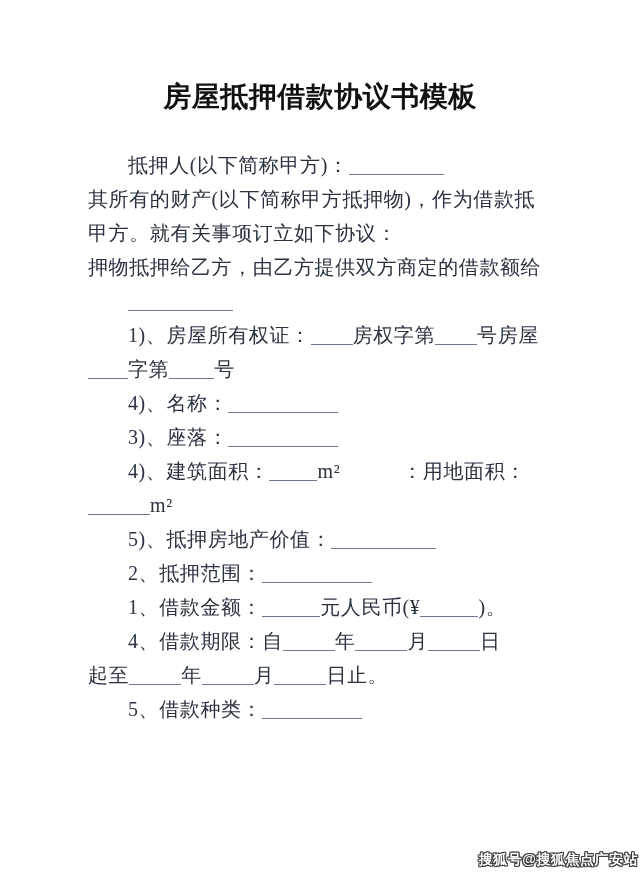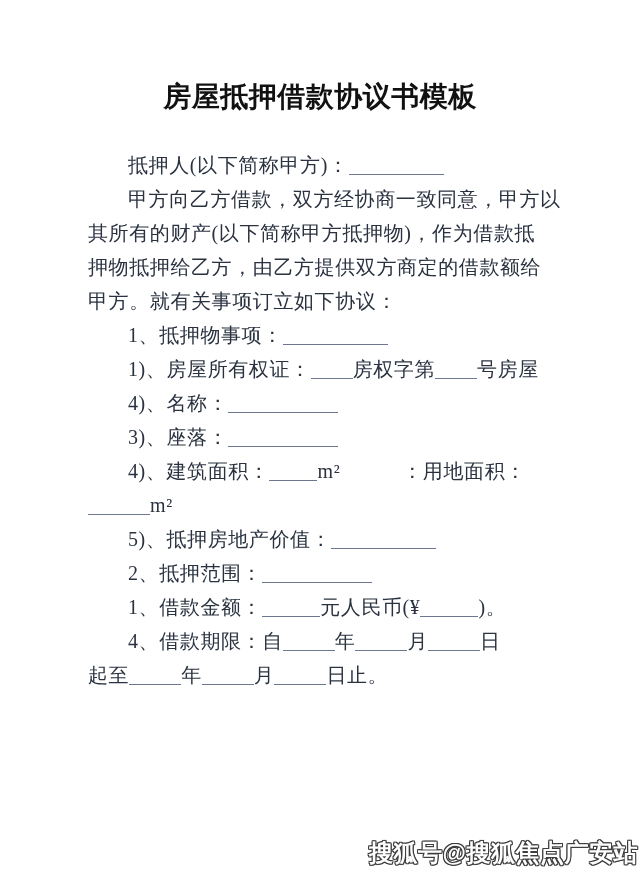--- a/index.html
+++ b/index.html
@@ -29,21 +29,21 @@
   .text-run { display:inline;text-align:center; }
   .blank {
     display:inline-block;
     border-bottom:1.5px solid var(--underline, #6b7890);
     height:16px; vertical-align:-3px;
   }
   .gap { display:inline-block; }
   .watermark {
     position:absolute; right:2px; bottom:7px;
     font-family:"Liberation Sans","DejaVu Sans",sans-serif;
-    font-weight:700; font-size:24px; letter-spacing:0.5px;
+    font-weight:700; font-size:14px; letter-spacing:0.5px;
     color: var(--watermark-fill, #ffffff);
     text-shadow:
       -1px -1px 0 var(--watermark-outline,#3c3c3c),
        1px -1px 0 var(--watermark-outline,#3c3c3c),
       -1px  1px 0 var(--watermark-outline,#3c3c3c),
        1px  1px 0 var(--watermark-outline,#3c3c3c),
        0   -1px 0 var(--watermark-outline,#3c3c3c),
        0    1px 0 var(--watermark-outline,#3c3c3c),
       -1px  0   0 var(--watermark-outline,#3c3c3c),
        1px  0   0 var(--watermark-outline,#3c3c3c);
@@ -51,31 +51,32 @@
   }
 </style>
 </head>
 <body>
 
 <div class="page">
   <div class="doc-title">房屋抵押借款协议书模板</div>
 
   <div class="doc-body">
       <div class="doc-line indent"><span class="text-run">抵押人(以下简称甲方)：</span><span class="blank" style="width: 95px;"></span></div>
-      <div class="doc-line indent"><span class="text-run">甲方向乙方借款，双方经协商一致同意，甲方以</span></div>
       <div class="doc-line"><span class="text-run">其所有的财产(以下简称甲方抵押物)，作为借款抵</span></div>
+      <div class="doc-line"><span class="text-run">甲方。就有关事项订立如下协议：</span></div>
       <div class="doc-line"><span class="text-run">押物抵押给乙方，由乙方提供双方商定的借款额给</span></div>
-      <div class="doc-line"><span class="text-run">甲方。就有关事项订立如下协议：</span></div>
-      <div class="doc-line indent"><span class="text-run">1、抵押物事项：</span><span class="blank" style="width: 105px;"></span></div>
+      <div class="doc-line indent"><span class="blank" style="width: 105px;"></span></div>
       <div class="doc-line indent"><span class="text-run">1)、房屋所有权证：</span><span class="blank" style="width: 42px;"></span><span class="text-run">房权字第</span><span class="blank" style="width: 42px;"></span><span class="text-run">号房屋</span></div>
+      <div class="doc-line"><span class="blank" style="width: 40px;"></span><span class="text-run">字第</span><span class="blank" style="width: 45px;"></span><span class="text-run">号</span></div>
       <div class="doc-line indent"><span class="text-run">4)、名称：</span><span class="blank" style="width: 110px;"></span></div>
       <div class="doc-line indent"><span class="text-run">3)、座落：</span><span class="blank" style="width: 110px;"></span></div>
       <div class="doc-line indent"><span class="text-run">4)、建筑面积：</span><span class="blank" style="width: 48px;"></span><span class="text-run">m²</span><span class="gap" style="width: 62px;"></span><span class="text-run">：用地面积：</span></div>
       <div class="doc-line"><span class="blank" style="width: 62px;"></span><span class="text-run">m²</span></div>
       <div class="doc-line indent"><span class="text-run">5)、抵押房地产价值：</span><span class="blank" style="width: 105px;"></span></div>
       <div class="doc-line indent"><span class="text-run">2、抵押范围：</span><span class="blank" style="width: 110px;"></span></div>
       <div class="doc-line indent"><span class="text-run">1、借款金额：</span><span class="blank" style="width: 58px;"></span><span class="text-run">元人民币(¥</span><span class="blank" style="width: 58px;"></span><span class="text-run">)。</span></div>
       <div class="doc-line indent"><span class="text-run">4、借款期限：自</span><span class="blank" style="width: 52px;"></span><span class="text-run">年</span><span class="blank" style="width: 52px;"></span><span class="text-run">月</span><span class="blank" style="width: 52px;"></span><span class="text-run">日</span></div>
       <div class="doc-line"><span class="text-run">起至</span><span class="blank" style="width: 52px;"></span><span class="text-run">年</span><span class="blank" style="width: 52px;"></span><span class="text-run">月</span><span class="blank" style="width: 52px;"></span><span class="text-run">日止。</span></div>
+      <div class="doc-line indent"><span class="text-run">5、借款种类：</span><span class="blank" style="width: 100px;"></span></div>
     </div>
 
   <div class="watermark">搜狐号@搜狐焦点广安站</div>
 </div>
 
 </body></html>

